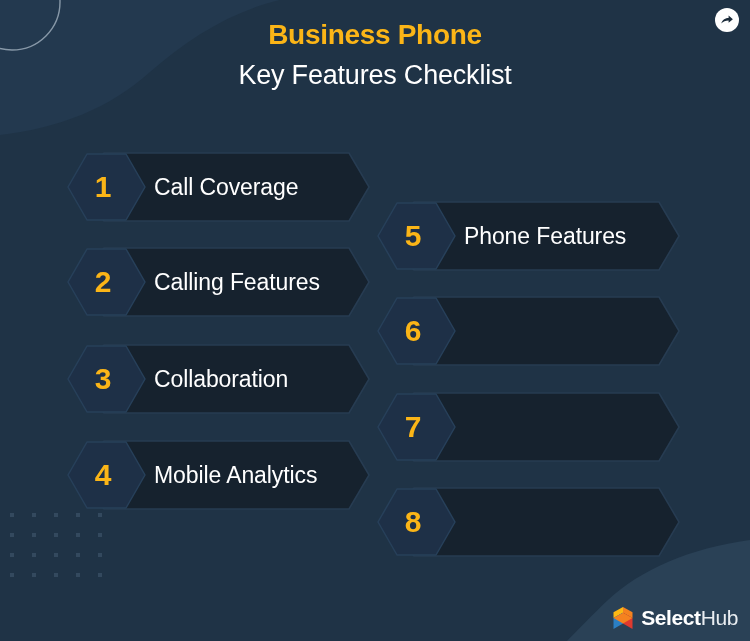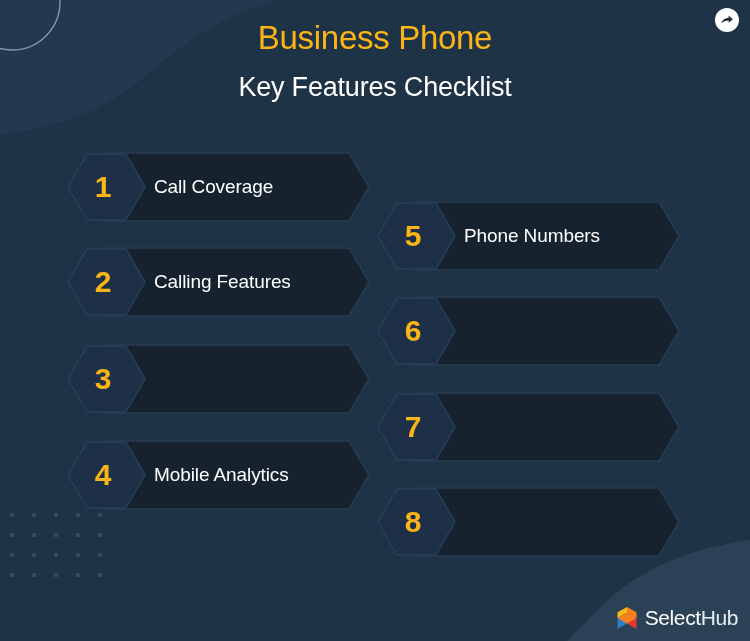--- a/index.html
+++ b/index.html
@@ -52,33 +52,33 @@
   
   #header {
     position: absolute;
     top: 18px;
     left: 0;
     width: 750px;
     text-align: center;
     z-index: 5;
   }
   #title-main {
-    font-size: 33px;
-    font-weight: normal;
+    font-size: 28px;
+    font-weight: bold;
     color: #fbb517;
     letter-spacing: -0.3px;
     line-height: 1.22;
   }
   #title-sub {
     font-size: 27px;
     font-weight: normal;
     color: #ffffff;
     letter-spacing: -0.2px;
     line-height: 1.3;
-    margin-top: 12px;
+    margin-top: 6px;
   }
 
   
   .item {
     position: absolute;
     width: 308px;
     height: 80px;
     z-index: 4;
   }
   .item svg {
@@ -102,21 +102,21 @@
     z-index: 2;
   }
   .item-label {
     position: absolute;
     left: 90px;
     top: 0;
     width: 200px;
     height: 80px;
     display: flex;
     align-items: center;
-    font-size: 19px;
+    font-size: 23px;
     font-weight: normal;
     color: #ffffff;
     line-height: 1.32;
     letter-spacing: -0.1px;
     z-index: 2;
     white-space: pre-line;
   }
 
   
   #footer-logo {
@@ -128,21 +128,21 @@
     align-items: center;
     gap: 7px;
     z-index: 6;
   }
   #logo-wordmark {
     font-size: 21px;
     letter-spacing: -0.4px;
     color: #ffffff;
     white-space: nowrap;
   }
-  #logo-select { font-weight: normal; }
+  #logo-select { font-weight: bold; }
   #logo-hub { font-weight: normal; color: #e9edf1; text-align: center; }
 </style>
 </head>
 <body>
 
 <svg id="bg-layer" viewBox="0 0 750 641" preserveAspectRatio="none">
   <rect x="0" y="0" width="750" height="641" fill="#23394f"></rect>
 
   <path d="M0,0 L750,0 L750,641 L0,641 Z" fill="#23394f"></path>
   <path d="M0,135 C60,128 110,108 150,72 C200,28 260,-6 330,-6 L760,-6 L760,660 L-10,660 Z" fill="#1f3346"></path>
@@ -204,38 +204,39 @@
   <div class="item-num">2</div>
   <div class="item-label">Calling Features</div>
 </div>
 
 <div class="item" style="left:64px; top:339px;">
   <svg viewBox="0 0 308 80">
     <path d="M20,40 L40,6 L285,6 L305,40 L285,74 L40,74 Z" fill="#16222e" stroke="#273c52" stroke-width="1.5" stroke-linejoin="round"></path>
     <path d="M4,40 L23,7 L62,7 L81,40 L62,73 L23,73 Z" fill="#1e3047" stroke="#27405a" stroke-width="1.5" stroke-linejoin="round"></path>
   </svg>
   <div class="item-num">3</div>
+  <div class="item-label">Collaboration</div>
 </div>
 
 <div class="item" style="left:64px; top:435px;">
   <svg viewBox="0 0 308 80">
     <path d="M20,40 L40,6 L285,6 L305,40 L285,74 L40,74 Z" fill="#16222e" stroke="#273c52" stroke-width="1.5" stroke-linejoin="round"></path>
     <path d="M4,40 L23,7 L62,7 L81,40 L62,73 L23,73 Z" fill="#1e3047" stroke="#27405a" stroke-width="1.5" stroke-linejoin="round"></path>
   </svg>
   <div class="item-num">4</div>
   <div class="item-label">Mobile Analytics</div>
 </div>
 
 <div class="item" style="left:374px; top:196px;">
   <svg viewBox="0 0 308 80">
     <path d="M20,40 L40,6 L285,6 L305,40 L285,74 L40,74 Z" fill="#16222e" stroke="#273c52" stroke-width="1.5" stroke-linejoin="round"></path>
     <path d="M4,40 L23,7 L62,7 L81,40 L62,73 L23,73 Z" fill="#1e3047" stroke="#27405a" stroke-width="1.5" stroke-linejoin="round"></path>
   </svg>
   <div class="item-num">5</div>
-  <div class="item-label">Phone Numbers</div>
+  <div class="item-label">Phone Features</div>
 </div>
 
 <div class="item" style="left:374px; top:291px;">
   <svg viewBox="0 0 308 80">
     <path d="M20,40 L40,6 L285,6 L305,40 L285,74 L40,74 Z" fill="#16222e" stroke="#273c52" stroke-width="1.5" stroke-linejoin="round"></path>
     <path d="M4,40 L23,7 L62,7 L81,40 L62,73 L23,73 Z" fill="#1e3047" stroke="#27405a" stroke-width="1.5" stroke-linejoin="round"></path>
   </svg>
   <div class="item-num">6</div>
 </div>
 

